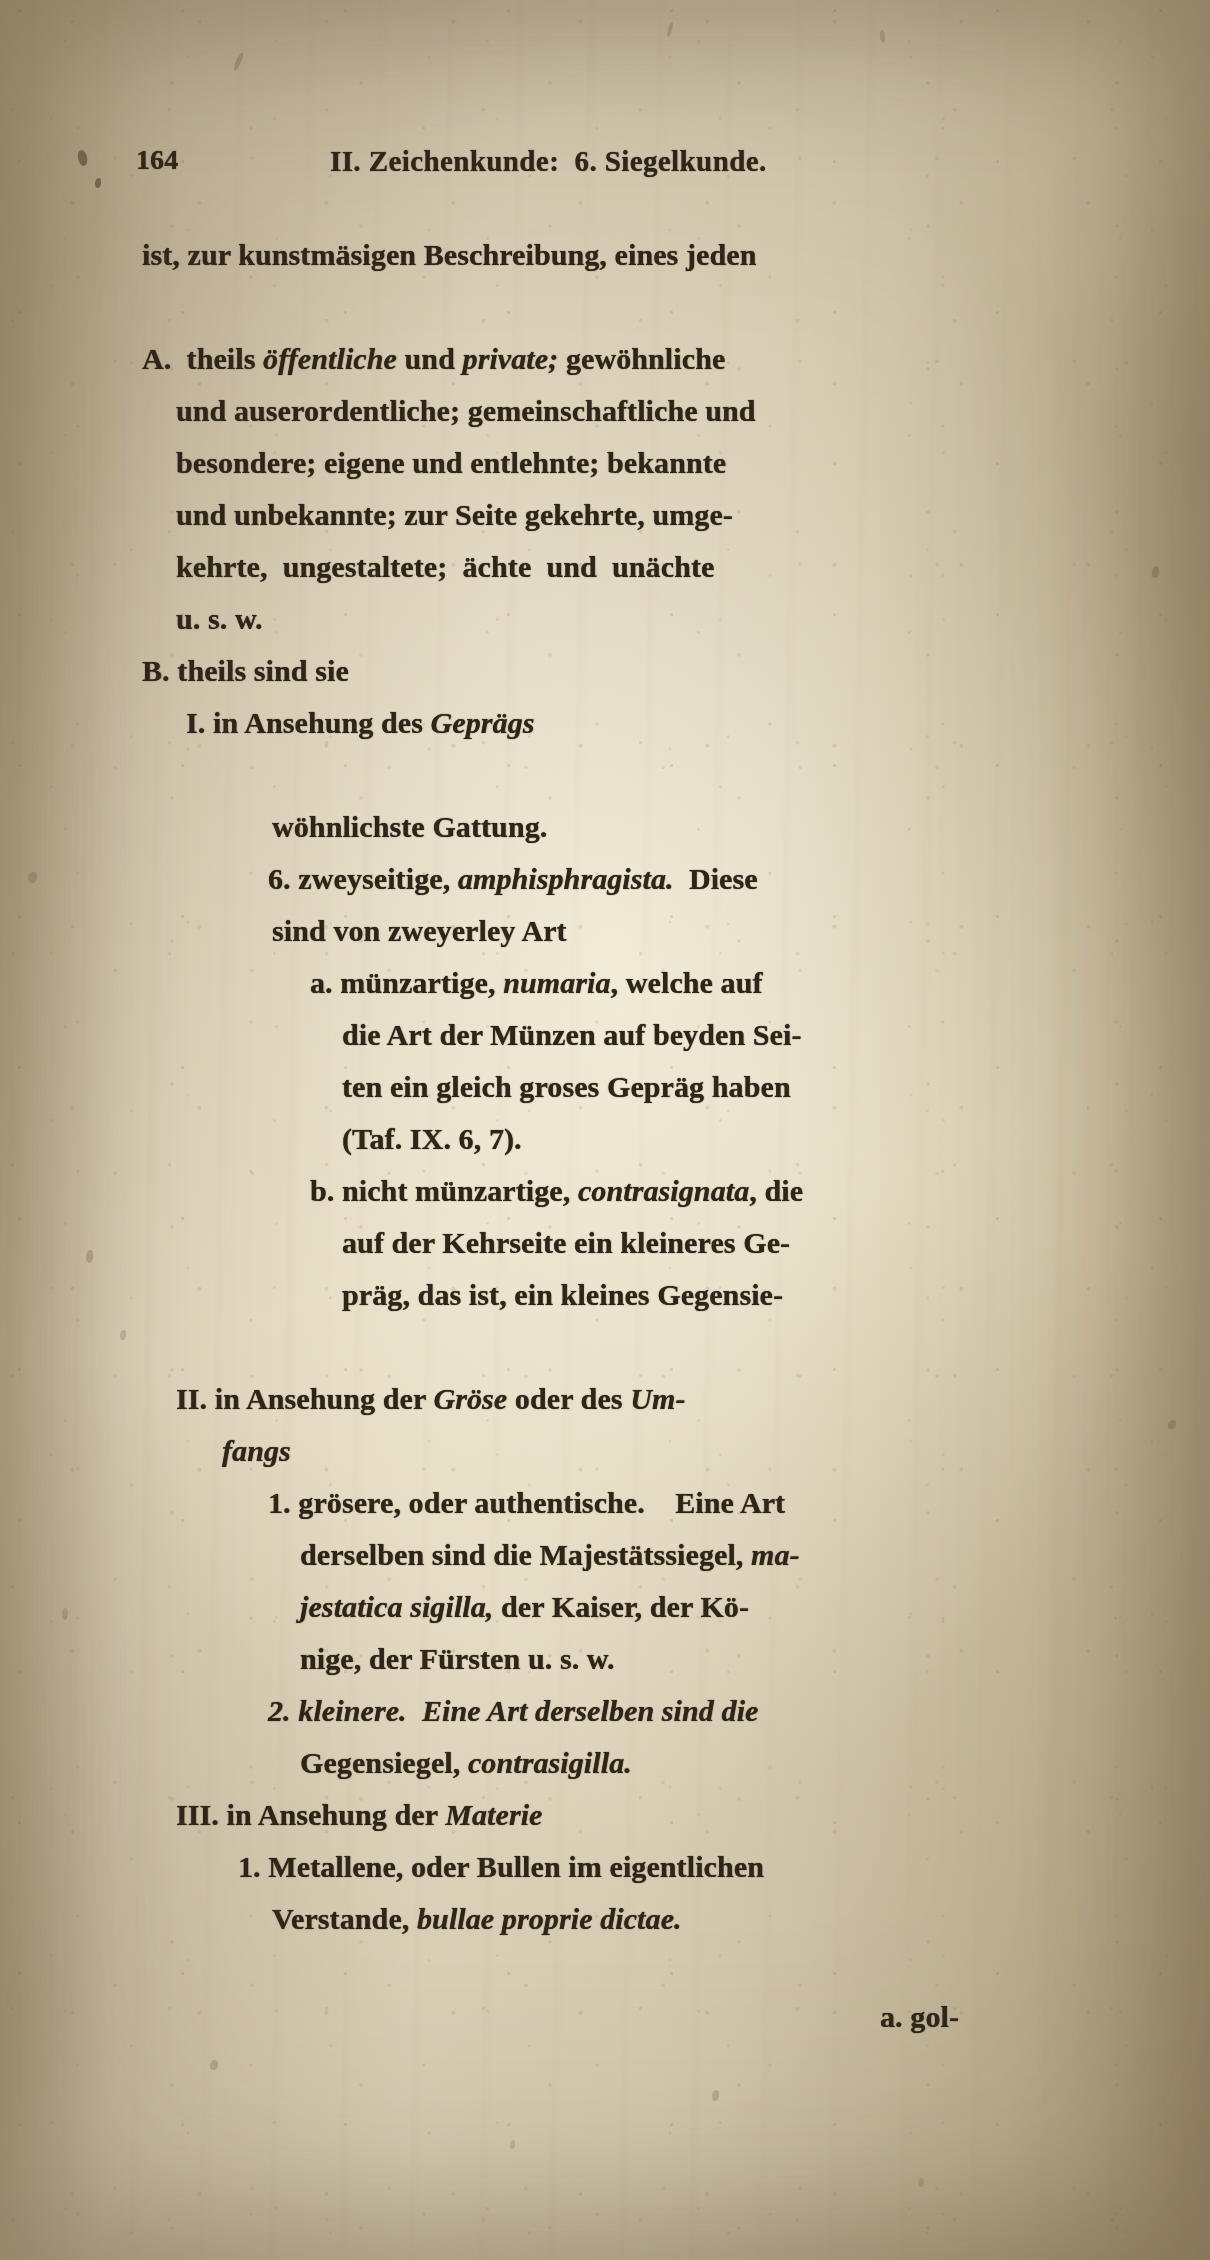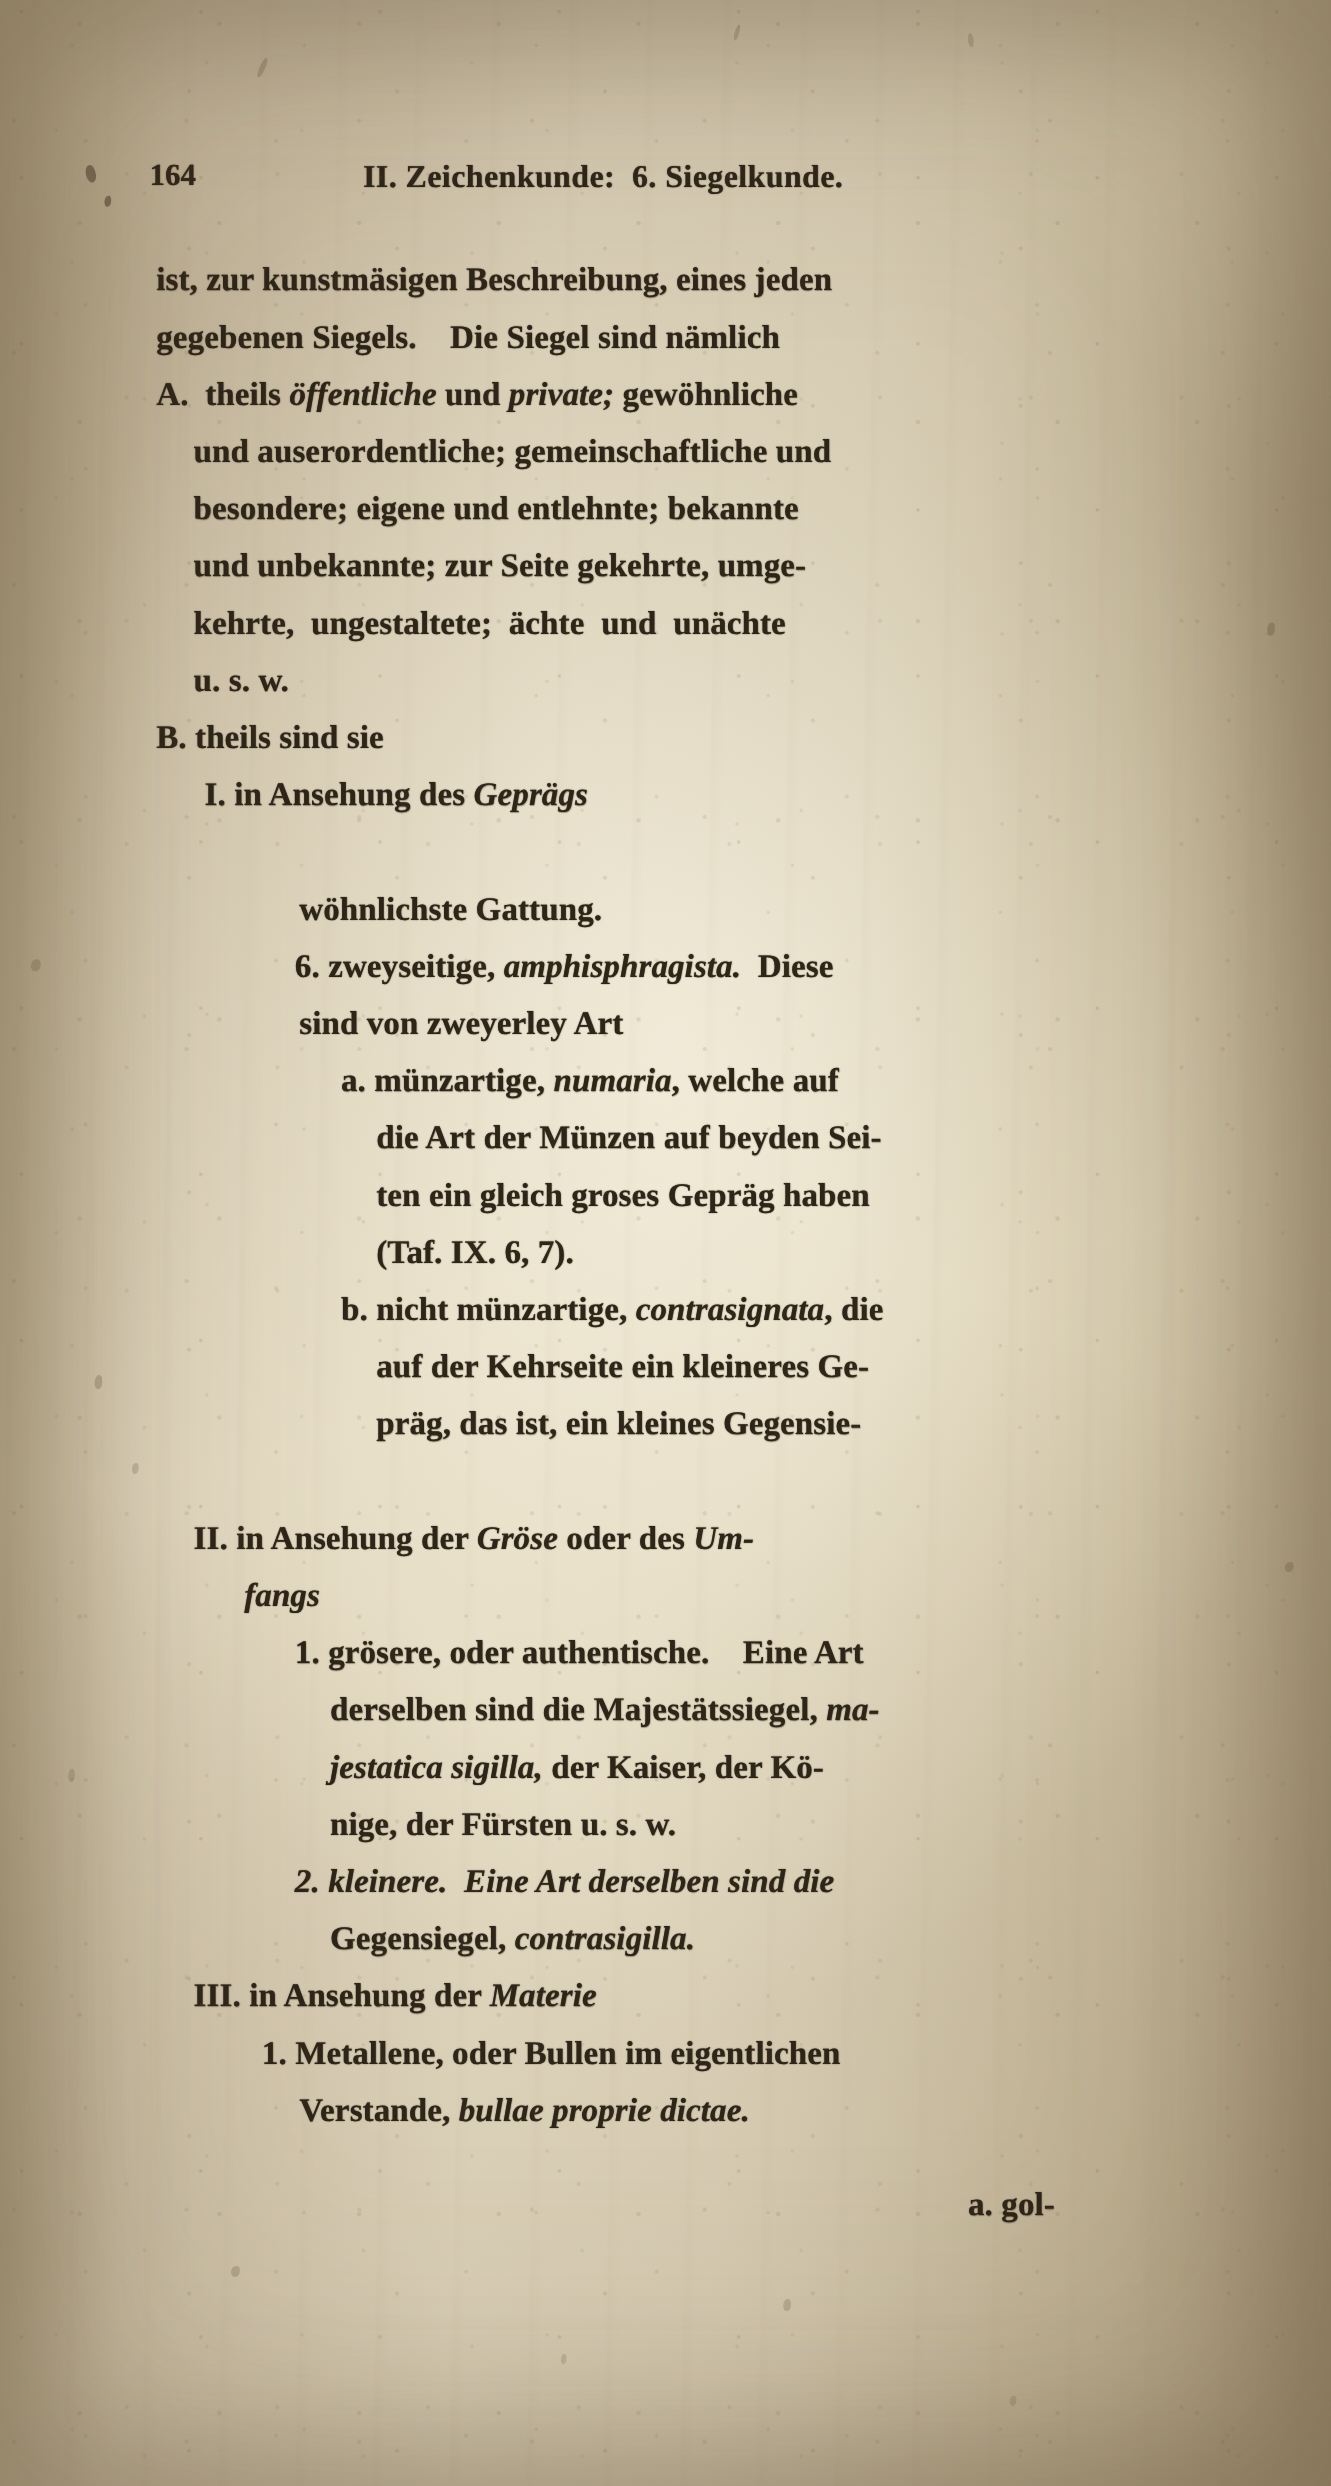--- a/index.html
+++ b/index.html
@@ -84,21 +84,21 @@
   .hdr {
     font-size: 29px;
     font-weight: 700;
     letter-spacing: 0.4px;
   }
   .pageno {
     font-size: 28px;
     font-weight: 700;
   }
   .it { font-style: italic; font-weight: 600; }
-  .catch { font-size: 30px; font-weight: 600; }
+  .catch { font-size: 30px; font-weight: 600; margin-top: 12px; }
 
   
   .smudge {
     position: absolute;
     background: rgba(70,55,36,0.55);
     border-radius: 60% 40% 55% 45%;
     pointer-events: none;
   }
 </style>
 </head>
@@ -106,21 +106,20 @@
 
 <div id="page">
 
   <div class="line pageno" style="left:136px; top:146px;text-align:right;">164</div>
 
   <div class="line hdr" style="left:330px; top:147px;">II. Zeichenkunde:  6. Siegelkunde.</div>
 
   <div id="textblock">
 
     <div class="line" style="left:142px; top:240px;">ist, zur kunstmäsigen Beschreibung, eines jeden</div>
-    <div class="line" style="left:142px; top:292px;">gegebenen Siegels.    Die Siegel sind nämlich</div>
 
     <div class="line" style="left:142px; top:344px;"><span>A.  theils </span><span class="it">öffentliche</span><span> und </span><span class="it">private;</span><span> gewöhnliche</span></div>
 
     <div class="line" style="left:176px; top:396px;">und auserordentliche; gemeinschaftliche und</div>
     <div class="line" style="left:176px; top:448px;">besondere; eigene und entlehnte; bekannte</div>
     <div class="line" style="left:176px; top:500px;">und unbekannte; zur Seite gekehrte, umge-</div>
     <div class="line" style="left:176px; top:552px;">kehrte,  ungestaltete;  ächte  und  unächte</div>
     <div class="line" style="left:176px; top:604px;">u. s. w.</div>
 
     <div class="line" style="left:142px; top:656px;">B. theils sind sie</div>

